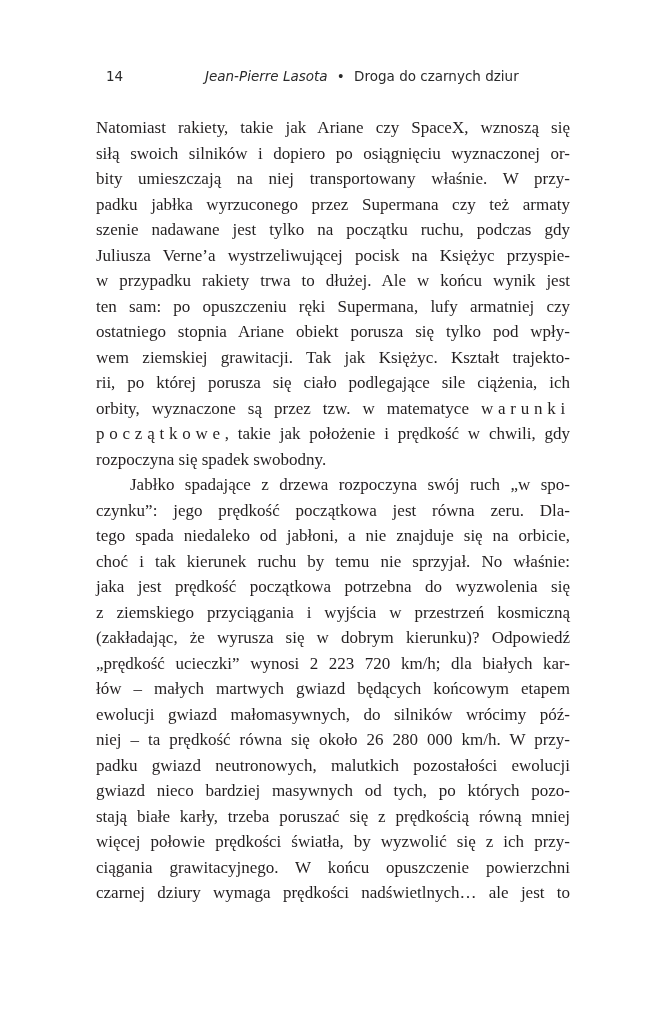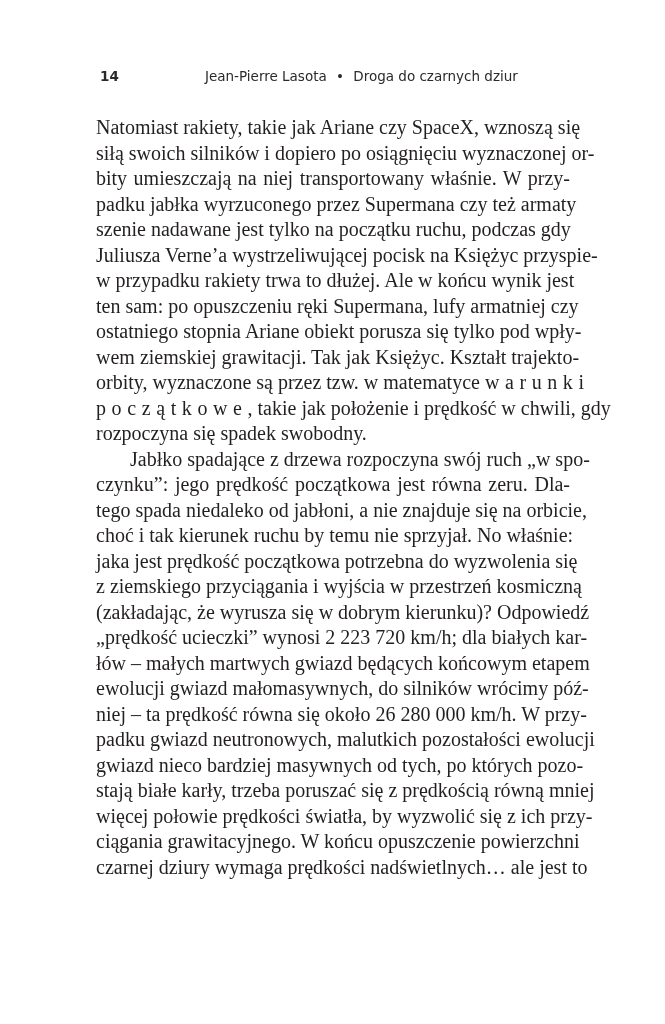--- a/index.html
+++ b/index.html
@@ -1,24 +1,24 @@
 <!DOCTYPE html>
 <html><head>
 <meta charset="utf-8">
 <style>
   html, body { margin:0; padding:0; background:#ffffff; }
   body { width:665px; height:1024px; position:relative; overflow:hidden; color:#231f20; }
   .header { position:absolute; top:68px; left:96px; width:480px; height:20px;
     font-family:"DejaVu Sans", sans-serif; font-size:13.5px; color:#2a2a2a; }
-  .page-num { position:absolute; left:4px; top:0; font-weight:bold; }
+  .page-num { position:absolute; left:10px; top:0; font-weight:normal; }
   .running { position:absolute; left:109px; top:0; white-space:nowrap; }
-  .running .author { }
+  .running .author { font-style:italic; }
   .running .bullet { margin:0 5px; }
   .body-text { position:absolute; top:115px; left:96px; width:474px;
-    font-family:"Liberation Serif", serif; font-size:20px; line-height:25.5px; }
+    font-family:"Liberation Serif", serif; font-size:17px; line-height:25.5px; }
   .line { display:block; white-space:nowrap; text-align:justify; text-align-last:justify; height:25.5px; }
   .line.last { text-align-last:left; }
   .line.indent { padding-left:34px; }
   .spaced { letter-spacing:0.28em; }
 </style>
 </head>
 <body>
 
 <div class="header">
   <span class="page-num">14</span>
@@ -33,20 +33,21 @@
   <span class="line">Natomiast rakiety, takie jak Ariane czy SpaceX, wznoszą się</span>
   <span class="line">siłą swoich silników i dopiero po osiągnięciu wyznaczonej or-</span>
   <span class="line">bity umieszczają na niej transportowany właśnie. W przy-</span>
   <span class="line">padku jabłka wyrzuconego przez Supermana czy też armaty</span>
   <span class="line">szenie nadawane jest tylko na początku ruchu, podczas gdy</span>
   <span class="line">Juliusza Verne’a wystrzeliwującej pocisk na Księżyc przyspie-</span>
   <span class="line">w przypadku rakiety trwa to dłużej. Ale w końcu wynik jest</span>
   <span class="line">ten sam: po opuszczeniu ręki Supermana, lufy armatniej czy</span>
   <span class="line">ostatniego stopnia Ariane obiekt porusza się tylko pod wpły-</span>
   <span class="line">wem ziemskiej grawitacji. Tak jak Księżyc. Kształt trajekto-</span>
+  <span class="line">rii, po której porusza się ciało podlegające sile ciążenia, ich</span>
   <span class="line"><span>orbity, wyznaczone są przez tzw. w matematyce</span> <span class="spaced">warunki</span></span>
   <span class="line"><span class="spaced">początkowe</span><span>, takie jak położenie i prędkość w chwili, gdy</span></span>
   <span class="line last">rozpoczyna się spadek swobodny.</span>
 
   <span class="line indent">Jabłko spadające z drzewa rozpoczyna swój ruch „w spo-</span>
   <span class="line">czynku”: jego prędkość początkowa jest równa zeru. Dla-</span>
   <span class="line">tego spada niedaleko od jabłoni, a nie znajduje się na orbicie,</span>
   <span class="line">choć i tak kierunek ruchu by temu nie sprzyjał. No właśnie:</span>
   <span class="line">jaka jest prędkość początkowa potrzebna do wyzwolenia się</span>
   <span class="line">z ziemskiego przyciągania i wyjścia w przestrzeń kosmiczną</span>

